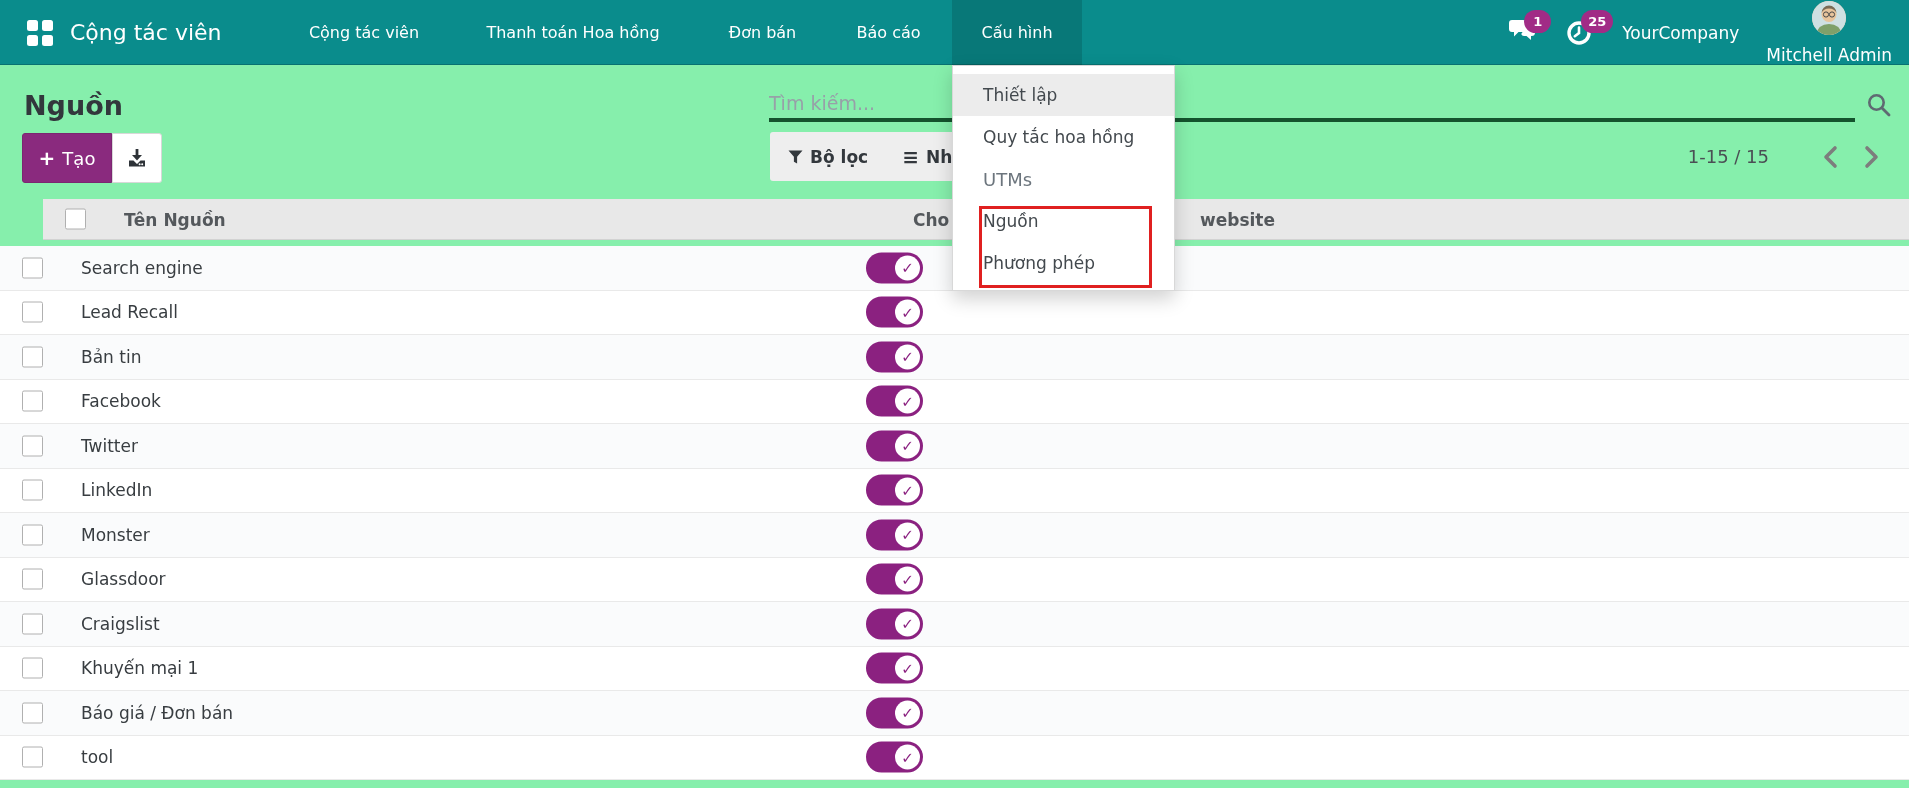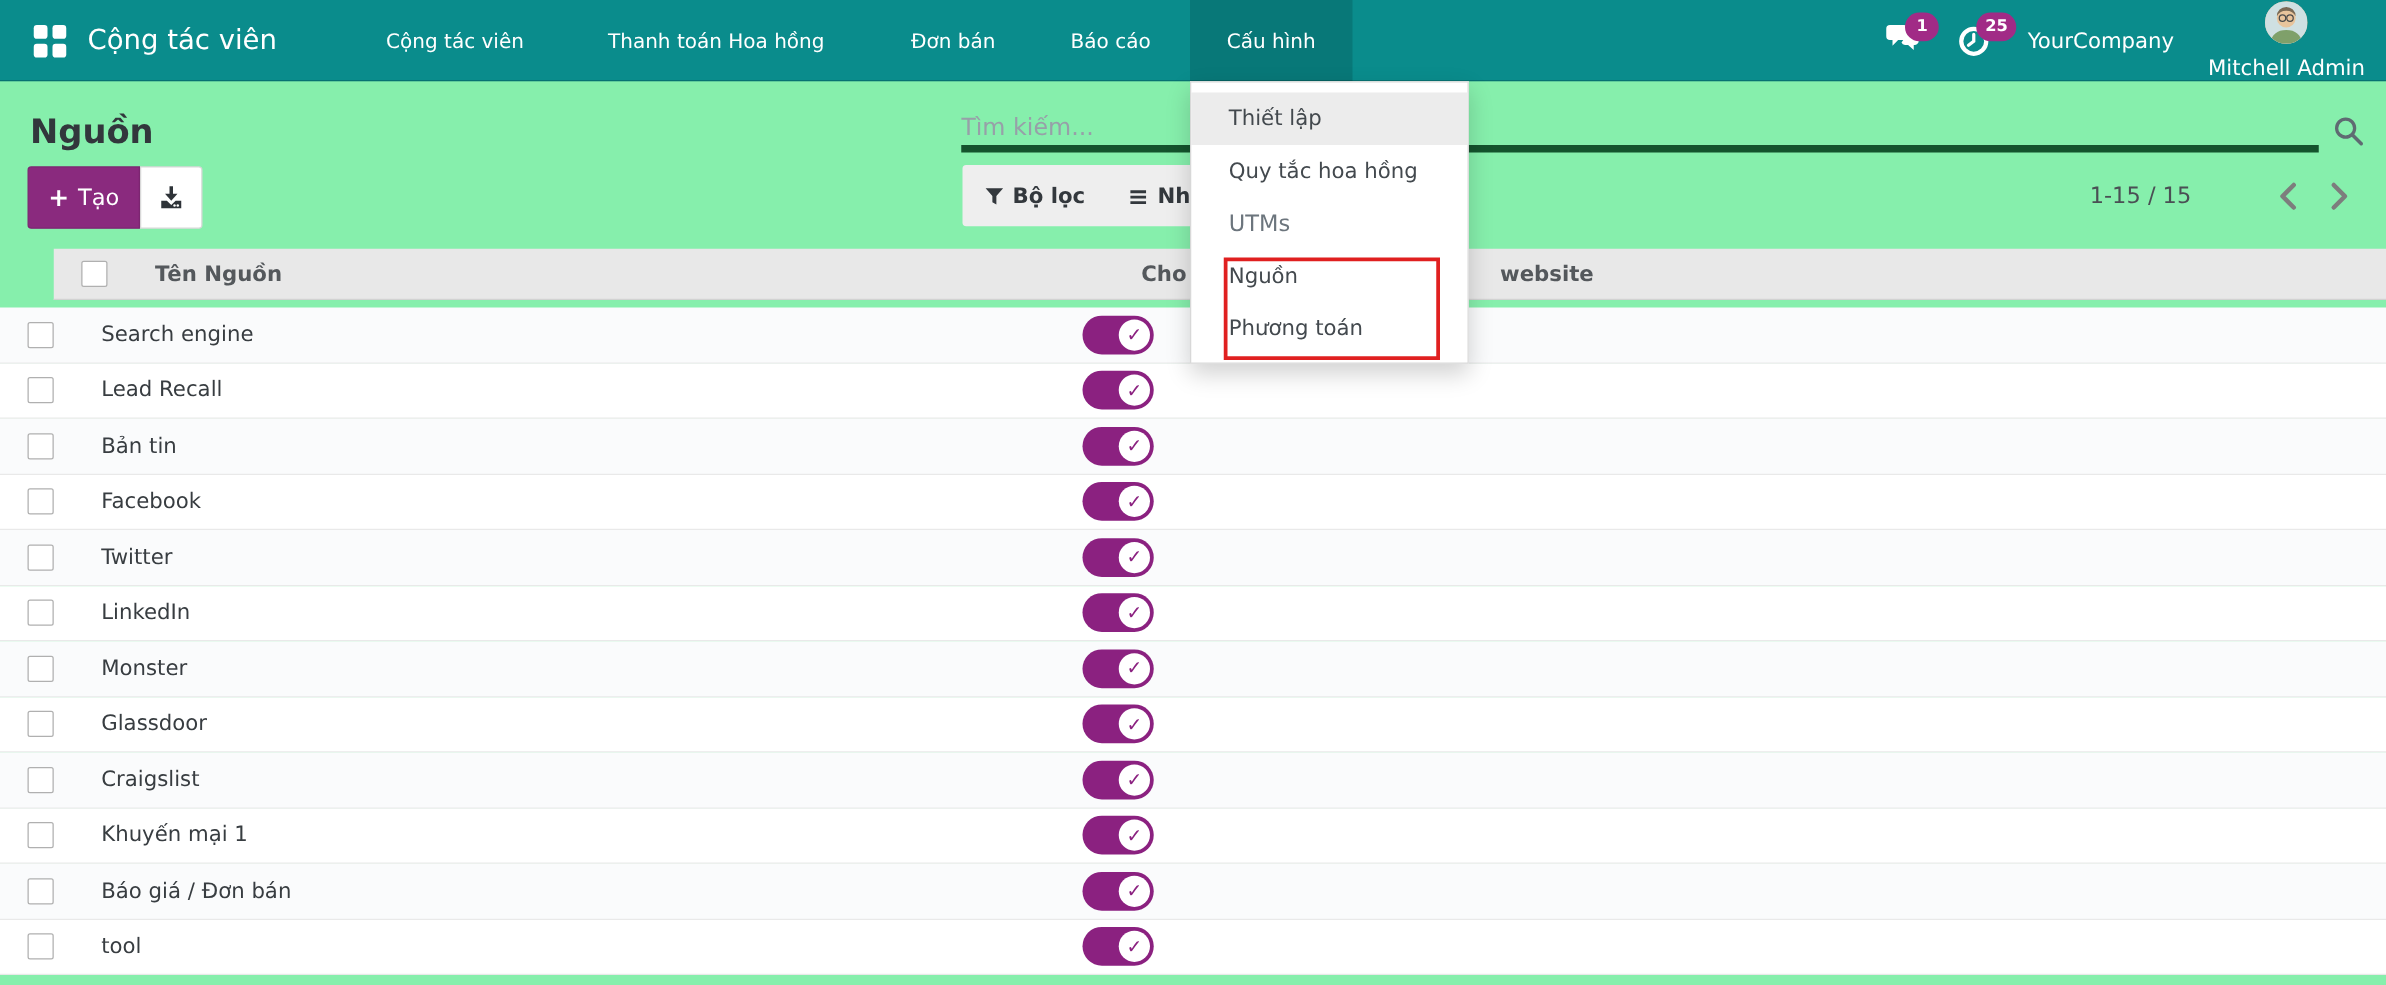--- a/index.html
+++ b/index.html
@@ -28,39 +28,39 @@
   .nav-badge { position:absolute; left:16px; top:-7px; min-width:27px; height:23px; padding:0 7px;
     background:#a12b86; border-radius:12px; color:#fff; font-size:13px; font-weight:bold;
     display:flex; align-items:center; justify-content:center; }
   .company,.username { color:#fff; font-size:17px; white-space:nowrap; cursor:pointer; }
   .userbox { display:flex; align-items:center; gap:10px; cursor:pointer;flex-direction:column; }
   .avatar { width:34px; height:34px; border-radius:50%; overflow:hidden; background:#d9b98c; flex:none; }
 
   
   .page-title { position:absolute; left:24px; top:90px; font-size:27px; color:#32373c; }
   .search-input { position:absolute; left:769px; top:88px; width:1086px; height:34px;
-    border:none; border-bottom:6px solid #14532d; outline:none; font-size:19px; color:#3c4248;
+    border:none; border-bottom:4px solid #14532d; outline:none; font-size:19px; color:#3c4248;
     font-family:inherit; background:transparent; z-index:5; }
   .search-input::placeholder { color:#97a0a8; opacity:1; }
   .search-btn { position:absolute; left:1866px; top:90px; width:30px; height:30px; background:none;
     border:none; cursor:pointer; z-index:5; }
   .btn-create { position:absolute; left:22px; top:133px; width:90px; height:50px; background:#8a2a7e;
     border:1px solid #7c2671; border-radius:3px 0 0 3px; color:#fff; font-size:18px; cursor:pointer;
     display:flex; align-items:center; justify-content:center; gap:7px; font-family:inherit; z-index:5; }
   .btn-create .plus { font-size:20px; font-weight:bold; line-height:1; }
   .btn-export { position:absolute; left:112px; top:133px; width:50px; height:50px; background:#fff;
     border:1px solid #d8d8d8; border-radius:0 3px 3px 0; cursor:pointer;
     display:flex; align-items:center; justify-content:center; z-index:5; }
   .filter-bar { position:absolute; left:770px; top:132px; width:395px; height:49px; background:#eeeeee;
     border-radius:3px; display:flex; align-items:center; padding-left:18px; gap:34px; z-index:5; }
   .filter-btn { display:flex; align-items:center; gap:7px; color:#33383d; font-size:17px; font-weight:600;
     background:none; border:none; cursor:pointer; font-family:inherit; white-space:nowrap; }
   .gb-glyph { font-size:20px; font-weight:bold; line-height:1; }
   .pager { position:absolute; right:24px; top:132px; height:49px; display:flex; align-items:center; z-index:5; }
-  .pager-range { font-size:18px; color:#4a4f54; margin-right:48px; }
+  .pager-range { font-size:18px; color:#4a4f54; margin-right:32px; }
   .pager-btn { background:none; border:none; cursor:pointer; width:26px; height:30px;
     display:flex; align-items:center; justify-content:center; margin-left:16px; }
 
   
   .thead { position:absolute; left:0; top:199px; width:1909px; height:41px; background:#e8e8e8;
     border-bottom:1px solid #d2d2d2; z-index:3;margin-left:43px; }
   .th { position:absolute; top:0; height:41px; display:flex; align-items:center;
     font-size:17px; font-weight:bold; color:#54585c; white-space:nowrap; cursor:pointer; }
   .th-name { left:81px; } .th-allowed { left:870px; } .th-website { left:1157px; }
   .cb { position:absolute; left:22px; top:50%; transform:translateY(-50%); width:21px; height:21px;
@@ -295,18 +295,18 @@
       </div>
     </div>
   </div>
 
   <div class="dropdown">
     <div class="dd-item hl">Thiết lập</div>
     <div class="dd-item">Quy tắc hoa hồng</div>
     <div class="dd-section">UTMs</div>
     <div>
         <div class="dd-item">Nguồn</div>
-        <div class="dd-item">Phương toán</div>
+        <div class="dd-item">Phương phép</div>
       </div>
     <div class="red-box"></div>
   </div>
 
 </div>
 
 </body></html>

